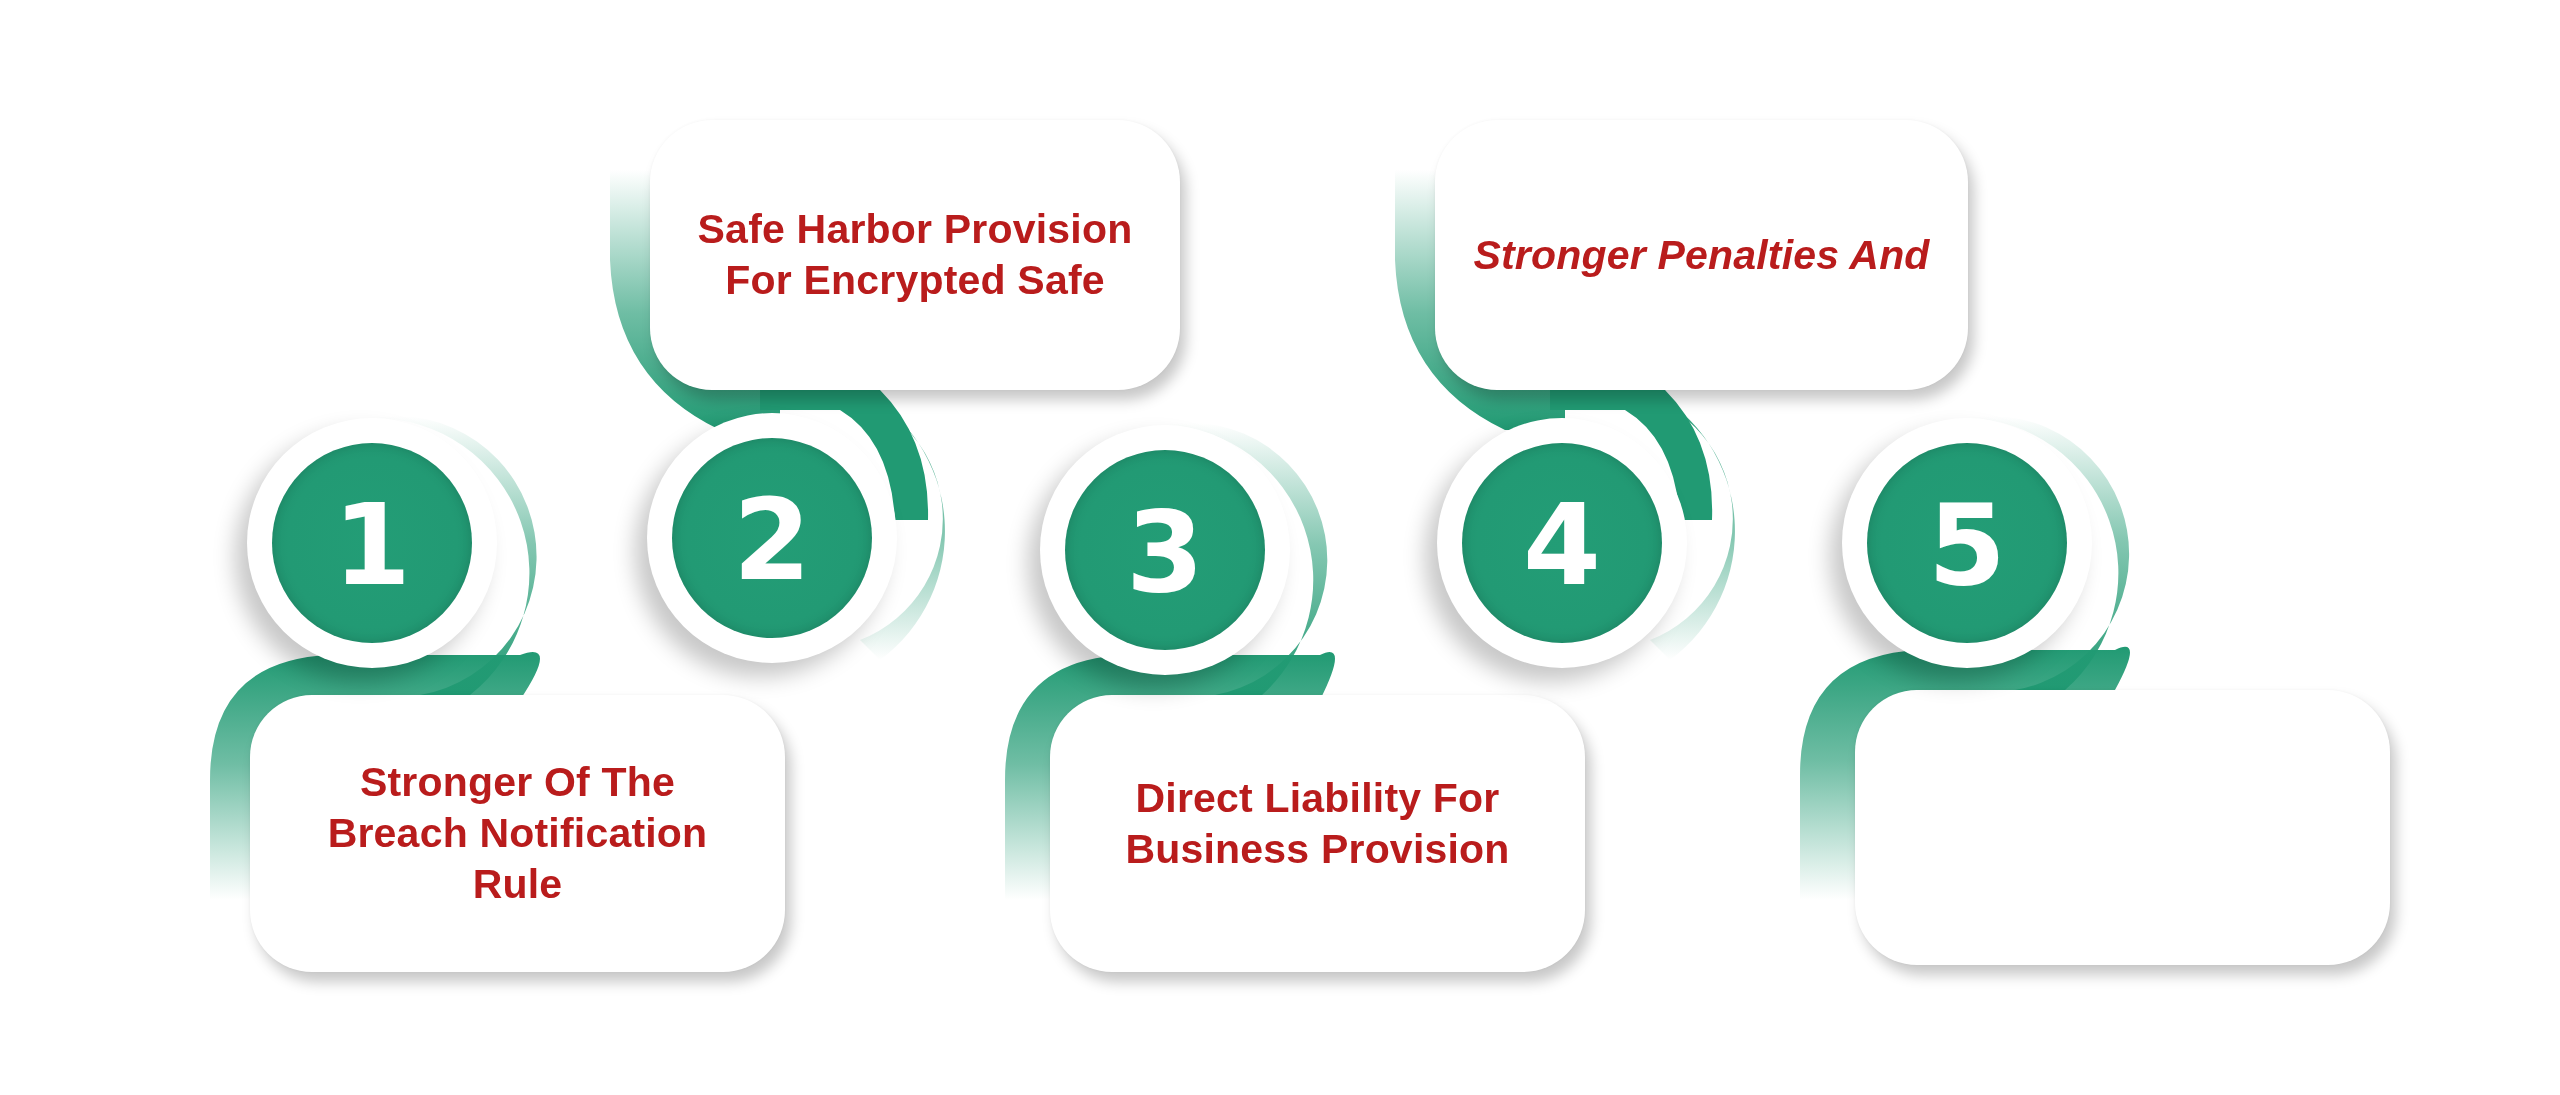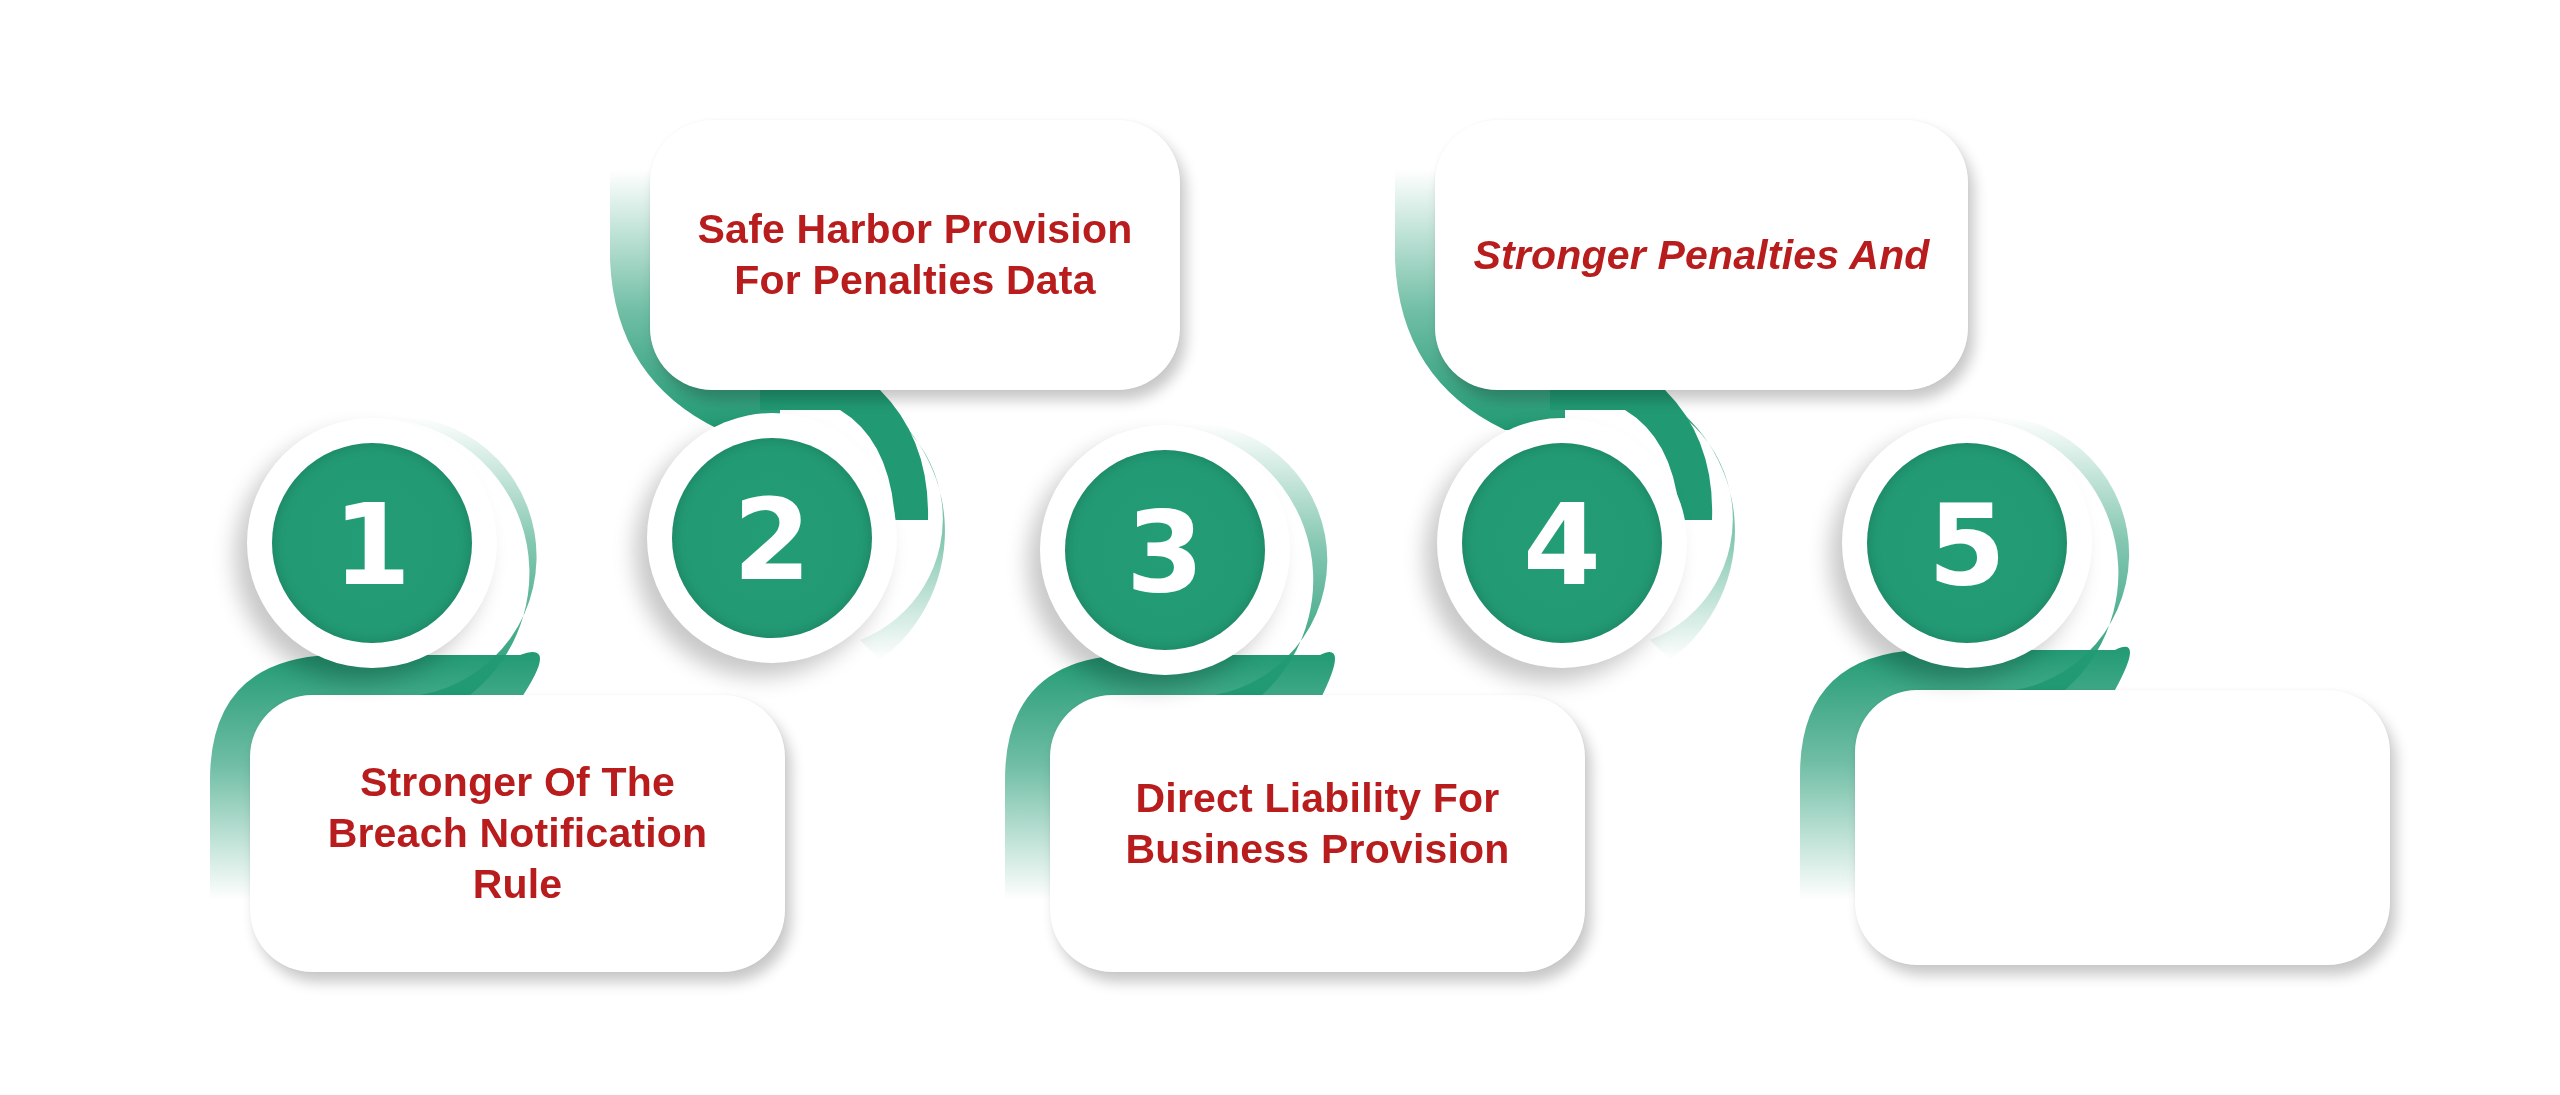--- a/index.html
+++ b/index.html
@@ -137,21 +137,21 @@
   <div class="card" style="left:250px; top:695px; width:535px; height:277px;">
     <div class="card-text">
       <div>Stronger Of The</div>
       <div>Breach Notification Rule</div>
     </div>
   </div>
 
   <div class="card" style="left:650px; top:120px; width:530px; height:270px;">
     <div class="card-text">
       <div>Safe Harbor Provision</div>
-      <div>For Penalties Data</div>
+      <div>For Encrypted Safe</div>
     </div>
   </div>
 
   <div class="card" style="left:1050px; top:695px; width:535px; height:277px;">
     <div class="card-text" style="margin-top:-20px;">
       <div>Direct Liability For</div>
       <div>Business Provision</div>
     </div>
   </div>
 

